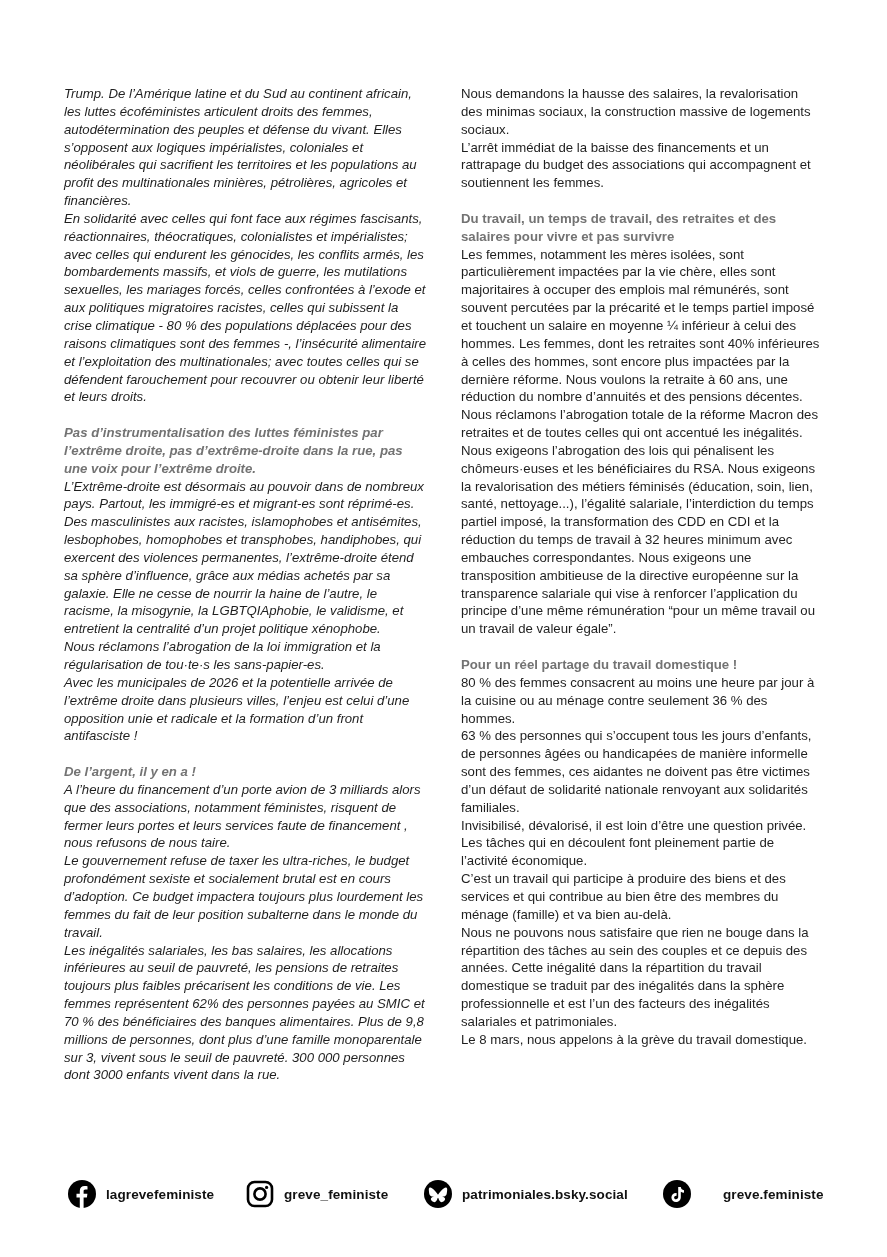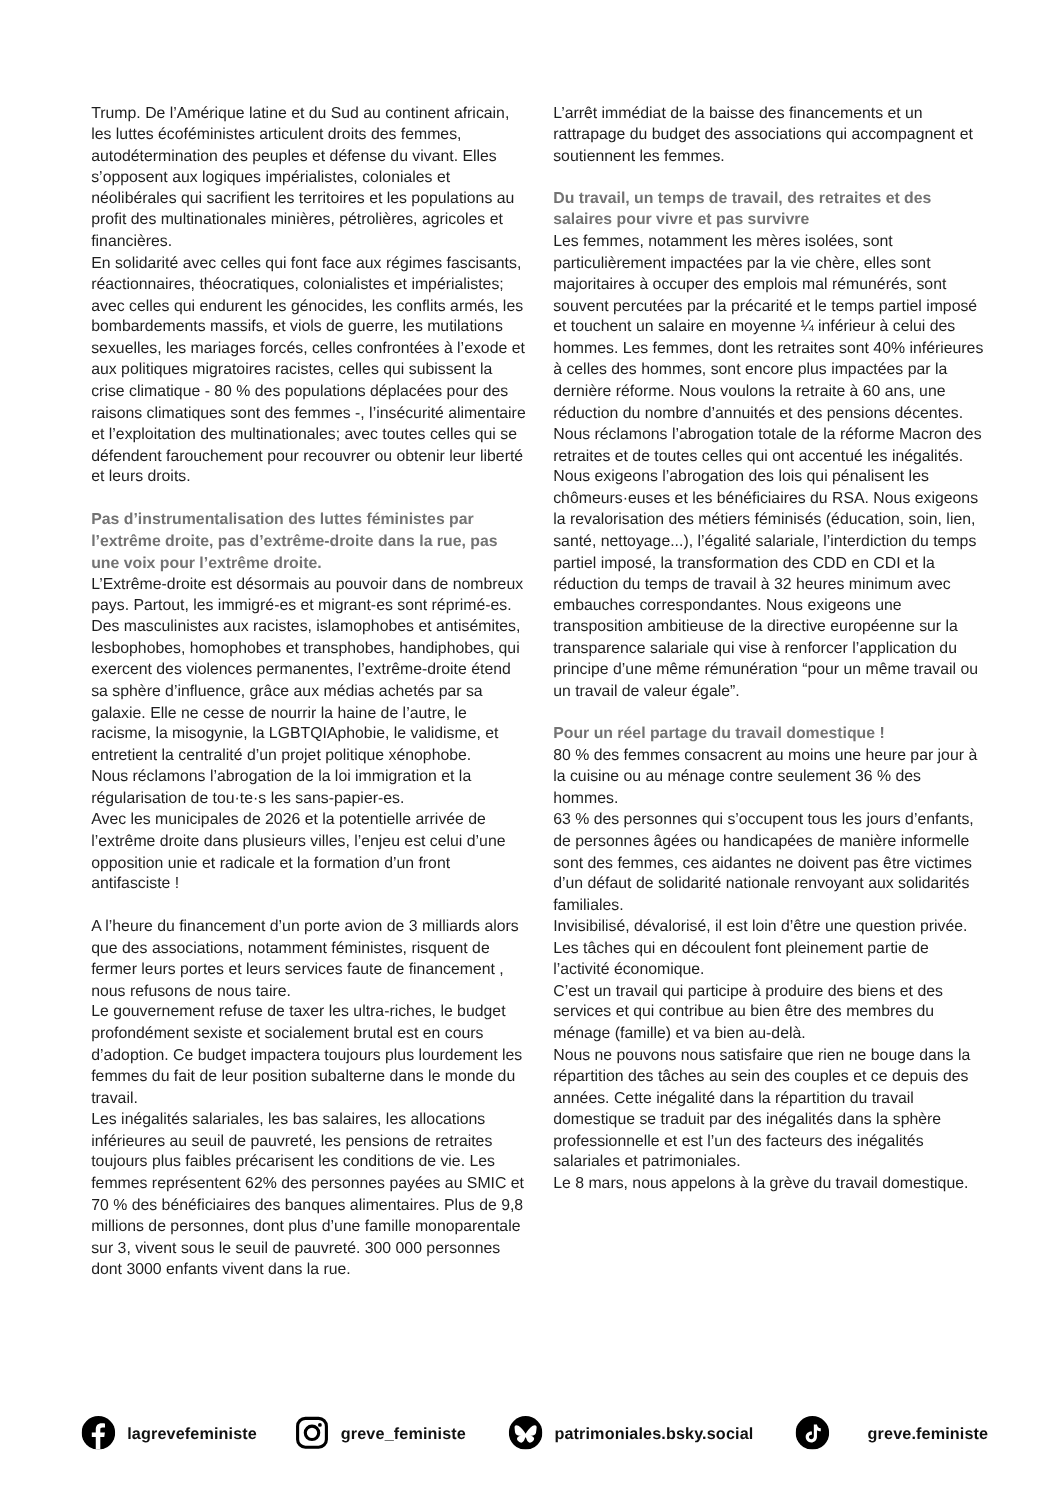--- a/index.html
+++ b/index.html
@@ -1,19 +1,19 @@
 <!DOCTYPE html>
 <html><head>
 <meta charset="utf-8">
 <style>
   html, body { margin: 0; padding: 0; background: #ffffff; }
   body { width: 887px; height: 1257px; position: relative; overflow: hidden; }
   .page { position: absolute; left: 0; top: 0; width: 887px; height: 1257px; background: #fff; }
   .col { position: absolute; top: 85px; width: 365px; font-family: "Liberation Sans", sans-serif; font-size: 13.2px; line-height: 17.85px; color: #1f1f1f; }
-  .col.left { left: 76px; }
+  .col.left { left: 64px; font-style: italic; }
   .col.right { left: 461px; width: 360px; }
   .block { margin: 0; }
   .block + .block { margin-top: 17.85px; }
   .heading { font-weight: bold; color: #737373; margin: 0; }
   .para { margin: 0; }
   .footer { position: absolute; top: 1178px; left: 0; width: 887px; height: 34px; font-family: "Liberation Sans", sans-serif; }
   .social { position: absolute; top: 0; display: flex; align-items: center; height: 32px; gap: 10px; }
   .social .icon { width: 28px; height: 28px; display: inline-block; }
   .social .handle { font-weight: bold; font-size: 13.5px; color: #111; letter-spacing: 0.1px; }
   .social.fb { left: 68px; }
@@ -31,28 +31,30 @@
       <p class="para">Trump. De l’Amérique latine et du Sud au continent africain, les luttes écoféministes articulent droits des femmes, autodétermination des peuples et défense du vivant. Elles s’opposent aux logiques impérialistes, coloniales et néolibérales qui sacrifient les territoires et les populations au profit des multinationales minières, pétrolières, agricoles et financières.</p>
       <p class="para">En solidarité avec celles qui font face aux régimes fascisants, réactionnaires, théocratiques, colonialistes et impérialistes; avec celles qui endurent les génocides, les conflits armés, les bombardements massifs, et  viols de guerre, les mutilations sexuelles, les mariages forcés, celles confrontées à l’exode et aux politiques migratoires racistes,  celles qui subissent la crise climatique  - 80 % des populations déplacées pour des raisons climatiques sont des femmes -, l’insécurité alimentaire et l’exploitation des multinationales; avec toutes celles qui se défendent farouchement pour recouvrer ou obtenir leur liberté et leurs droits.</p>
     </div>
     <div class="block">
       <p class="heading">Pas  d’instrumentalisation des luttes féministes par l’extrême droite, pas d’extrême-droite dans la rue, pas une voix pour l’extrême droite.</p>
       <p class="para">L’Extrême-droite est désormais au pouvoir dans de nombreux pays. Partout, les  immigré-es et migrant-es sont réprimé-es. Des masculinistes aux racistes, islamophobes et antisémites, lesbophobes, homophobes et transphobes, handiphobes,  qui exercent des violences permanentes, l’extrême-droite  étend sa sphère d’influence, grâce aux médias achetés par sa galaxie. Elle ne cesse de nourrir la haine de l’autre, le racisme, la misogynie, la LGBTQIAphobie, le validisme, et entretient la centralité d’un projet politique xénophobe.</p>
       <p class="para">Nous réclamons l’abrogation de la loi immigration et la régularisation de tou·te·s les sans-papier-es.</p>
       <p class="para">Avec les municipales de 2026 et la potentielle arrivée de l’extrême droite dans plusieurs villes, l’enjeu est celui d’une opposition unie et radicale et la formation d’un front antifasciste !</p>
     </div>
     <div class="block">
+      <p class="heading">De l’argent, il y en a !</p>
       <p class="para">A l’heure du financement d’un porte avion de 3 milliards alors que des associations, notamment féministes, risquent de fermer leurs portes et leurs services faute de financement , nous refusons de nous taire.</p>
       <p class="para">Le gouvernement refuse de taxer les ultra-riches,  le budget profondément sexiste et socialement brutal est en cours d’adoption. Ce budget impactera toujours plus lourdement les femmes du fait de leur position subalterne dans le monde du travail.</p>
       <p class="para">Les inégalités salariales, les bas salaires, les allocations inférieures au seuil de pauvreté, les pensions de retraites toujours plus faibles précarisent les conditions de vie. Les femmes représentent 62% des personnes payées au SMIC et 70 % des bénéficiaires des banques alimentaires. Plus de 9,8 millions de personnes, dont plus d’une famille monoparentale sur 3, vivent sous le seuil de pauvreté.  300 000 personnes dont 3000 enfants vivent dans la rue.</p>
     </div>
   </div>
 
   <div class="col right">
     <div class="block">
+      <p class="para">Nous demandons la hausse des salaires, la revalorisation des minimas sociaux, la construction massive de logements sociaux.</p>
       <p class="para">L’arrêt immédiat de la baisse des financements et un rattrapage du budget des associations qui accompagnent et soutiennent les femmes.</p>
     </div>
     <div class="block">
       <p class="heading">Du travail, un temps de travail, des retraites et des salaires pour vivre et pas survivre</p>
       <p class="para">Les femmes, notamment les mères isolées, sont particulièrement impactées par la vie chère, elles sont majoritaires à occuper des emplois mal rémunérés, sont souvent percutées par la précarité et le temps partiel imposé et touchent un salaire en moyenne ¼ inférieur à celui des hommes. Les femmes, dont les retraites sont 40% inférieures à celles des hommes, sont encore plus impactées par la dernière réforme. Nous voulons la retraite à 60 ans, une réduction du nombre d’annuités et des pensions décentes.</p>
       <p class="para">Nous réclamons l’abrogation totale de la réforme Macron des retraites et de toutes celles qui ont accentué les inégalités. Nous exigeons l’abrogation des lois qui pénalisent les chômeurs·euses et les bénéficiaires du RSA. Nous exigeons la revalorisation des métiers féminisés (éducation, soin, lien, santé, nettoyage...), l’égalité salariale, l’interdiction du temps partiel imposé, la transformation des CDD en CDI et la réduction du temps de travail à 32 heures minimum avec embauches correspondantes. Nous exigeons une transposition ambitieuse de la directive européenne sur la transparence salariale qui vise à renforcer l’application du principe d’une même rémunération “pour un même travail ou un travail de valeur égale”.</p>
     </div>
     <div class="block">
       <p class="heading">Pour un réel partage du travail domestique !</p>
       <p class="para">80 % des femmes consacrent au moins une heure par jour à la cuisine ou au ménage contre seulement 36 % des hommes.</p>

